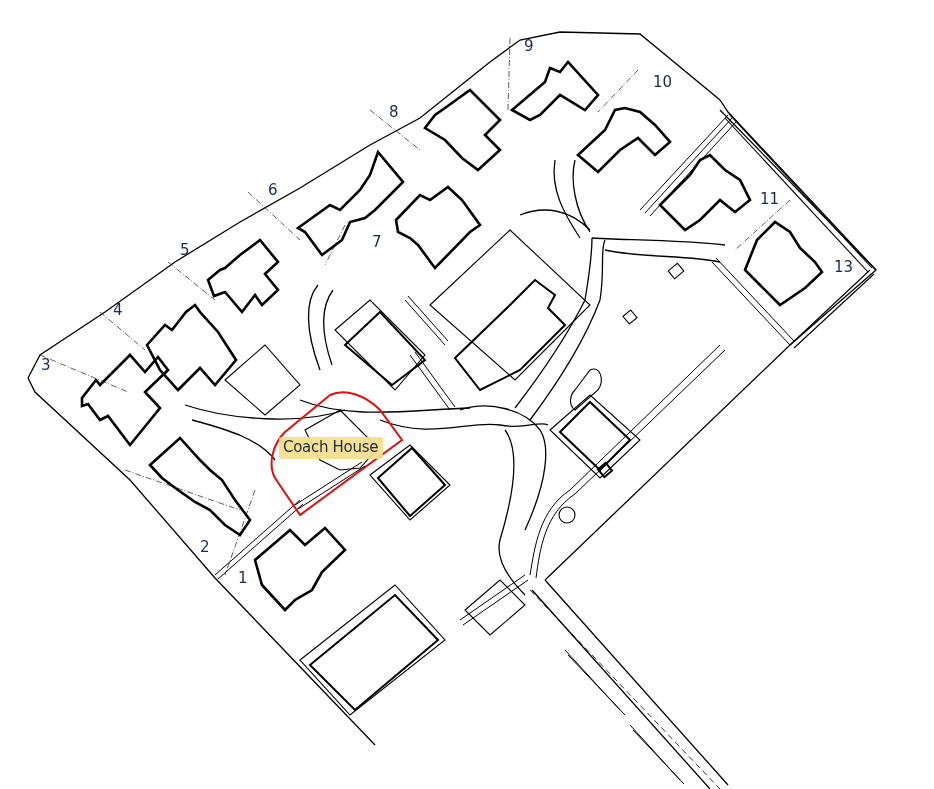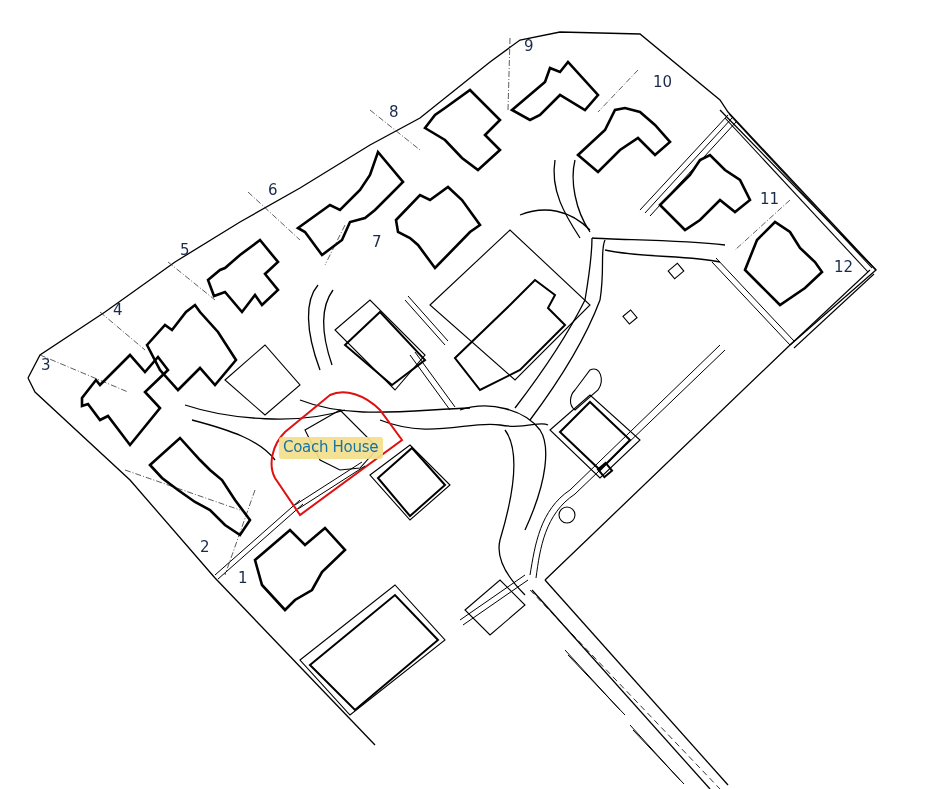--- a/index.html
+++ b/index.html
@@ -12,21 +12,21 @@
   .thin { fill: none; stroke: #000; stroke-width: 1.1; }
   .road { fill: none; stroke: #000; stroke-width: 1.3; }
   .hatch { fill: none; stroke: #000; stroke-width: 1; }
   .dash { fill: none; stroke: #000; stroke-width: 0.8; stroke-dasharray: 6 4; }
   .redline { fill: none; stroke: #e01010; stroke-width: 2; }
   .plot-label { position: absolute; font-family: "DejaVu Sans", sans-serif;
                 font-size: 15px; color: #1a2a4a; line-height: 1; }
   .ch-label { position: absolute; left: 279px; top: 437px; padding: 2px 5px 3px 4px;
               background: #f5df8a; opacity: 0.92; border-radius: 3px;
               font-family: "DejaVu Sans", sans-serif; font-size: 15px;
-              color: #0369a1; line-height: 1.1; white-space: nowrap; letter-spacing: -0.3px; }
+              color: #0f172a; line-height: 1.1; white-space: nowrap; letter-spacing: -0.3px; }
 </style>
 </head>
 <body>
 
 <svg id="plan" viewBox="0 0 934 789" xmlns="http://www.w3.org/2000/svg">
 
   <g>
     <path class="bnd" d="M28,378 L40,355 L105,312 L175,262 L240,222 L300,188 L370,145 L420,118 L490,62 L520,40 L560,32 L640,34 L720,100 L728,112 L876,270 L790,345 L545,580"></path>
     <path class="bnd" d="M28,378 L35,392 L130,480 L215,578"></path>
     <path class="bnd" d="M215,578 L375,745"></path>
@@ -159,15 +159,15 @@
 <div class="plot-label" style="left:200px;top:540px;">2</div>
 <div class="plot-label" style="left:41px;top:358px;">3</div>
 <div class="plot-label" style="left:113px;top:303px;">4</div>
 <div class="plot-label" style="left:180px;top:243px;">5</div>
 <div class="plot-label" style="left:268px;top:183px;">6</div>
 <div class="plot-label" style="left:372px;top:235px;">7</div>
 <div class="plot-label" style="left:389px;top:105px;">8</div>
 <div class="plot-label" style="left:524px;top:39px;">9</div>
 <div class="plot-label" style="left:653px;top:75px;">10</div>
 <div class="plot-label" style="left:760px;top:192px;">11</div>
-<div class="plot-label" style="left:834px;top:260px;">12</div>
+<div class="plot-label" style="left:834px;top:260px;">13</div>
 
 <div class="ch-label">Coach House</div>
 
 </body></html>

